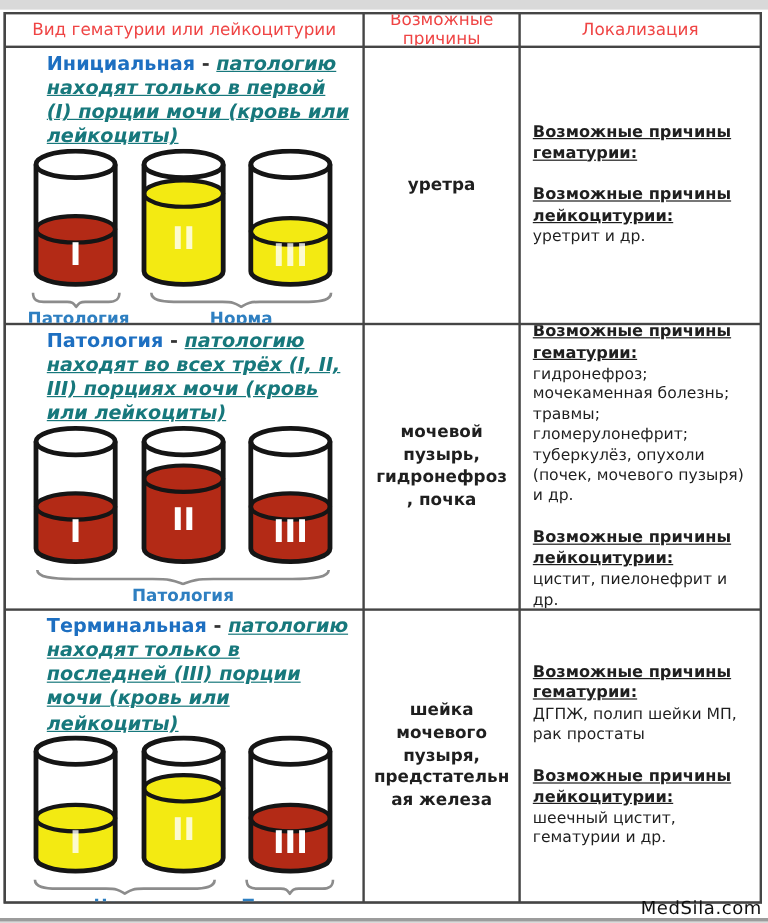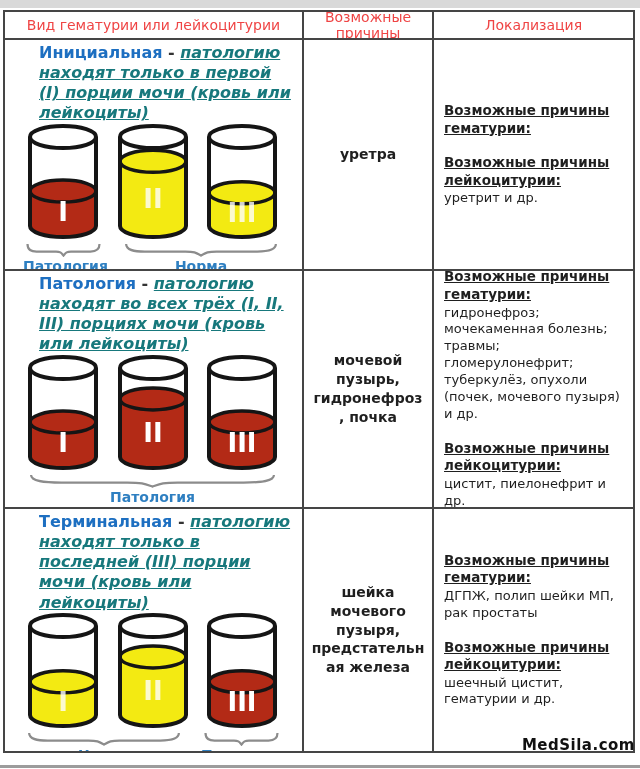--- a/index.html
+++ b/index.html
@@ -50,22 +50,22 @@
     padding:6px 10px;gap:17px;
   }
   .cause-heading{
     font-weight:bold;font-size:13.5px;color:#1f1f1f;text-decoration:underline;line-height:1.3;
   }
   .cause-text{font-size:13px;color:#1f1f1f;line-height:1.3;margin-top:1px;}
   
   .footer{position:relative;height:16px;}
   .footer-line{position:absolute;left:0;right:0;bottom:1px;height:3px;background:#9c9c9c;}
   .watermark{
-    position:absolute;right:5px;bottom:15px;
-    font-weight:bold;font-size:15px;color:#111;letter-spacing:0.5px;margin-top:27px;
+    position:absolute;right:5px;bottom:3px;
+    font-weight:normal;font-size:15px;color:#111;letter-spacing:0.5px;margin-top:27px;
   }
 </style>
 </head>
 <body>
 
 <div class="top-strip"></div>
 
 <div class="table">
 
   <div class="cell th">Вид гематурии или лейкоцитурии</div>

